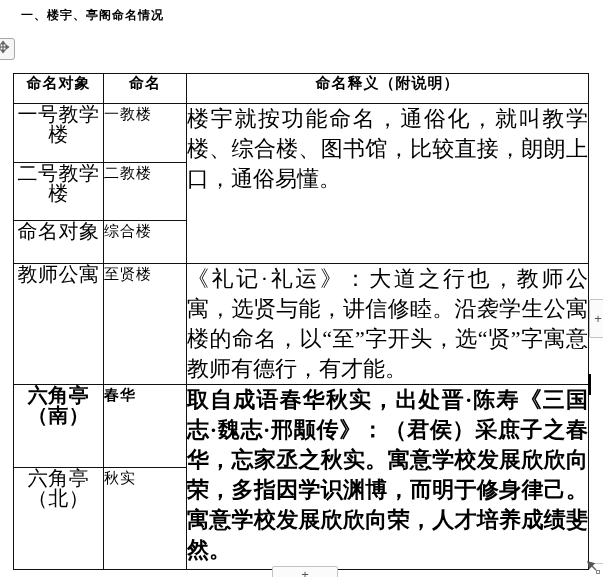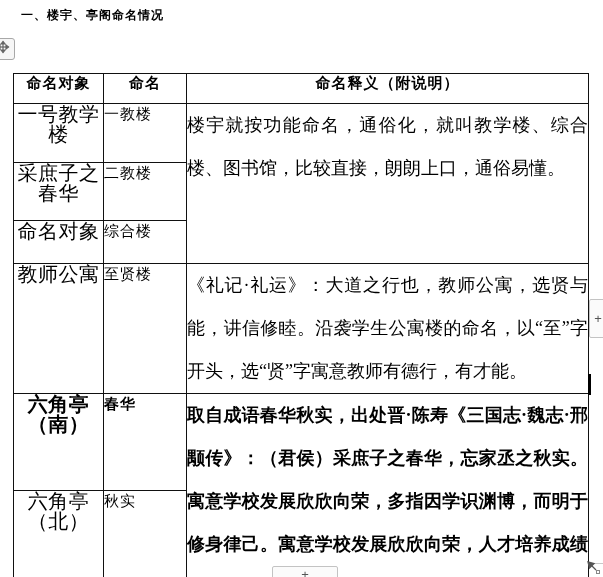--- a/index.html
+++ b/index.html
@@ -48,22 +48,22 @@
     font-size:20px;text-align:center;
     padding-top:12px;line-height:20px;
     letter-spacing:0.5px;
   }
   td.nm{
     font-size:15px;text-align:left;
     padding-top:11px;line-height:20px;
     letter-spacing:1px;
   }
   td.expl{
-    font-size:18px;
-    line-height:43px;
+    font-size:22px;
+    line-height:30px;
     padding:5px 8px 0 5px;
     text-align:justify;
     text-justify:inter-ideograph;
   }
   
   .move-handle{
     position:absolute;left:-9px;top:38px;
     width:22px;height:20px;
     border:1px solid #a8a8a8;border-radius:3px;
     background:#f6f6f6;
@@ -135,21 +135,21 @@
       <th class="hcell">命名</th>
       <th class="hcell">命名释义（附说明）</th>
     </tr>
 
     <tr class="r1">
       <td class="obj">一号教学楼</td>
       <td class="nm">一教楼</td>
       <td class="expl" rowspan="3">楼宇就按功能命名，通俗化，就叫教学楼、综合楼、图书馆，比较直接，朗朗上口，通俗易懂。</td>
     </tr>
     <tr class="r2">
-      <td class="obj">采庶子之春华</td>
+      <td class="obj">二号教学楼</td>
       <td class="nm">二教楼</td>
     </tr>
     <tr class="r3">
       <td class="obj">命名对象</td>
       <td class="nm">综合楼</td>
     </tr>
 
     <tr class="r4">
       <td class="obj">教师公寓</td>
       <td class="nm">至贤楼</td>

